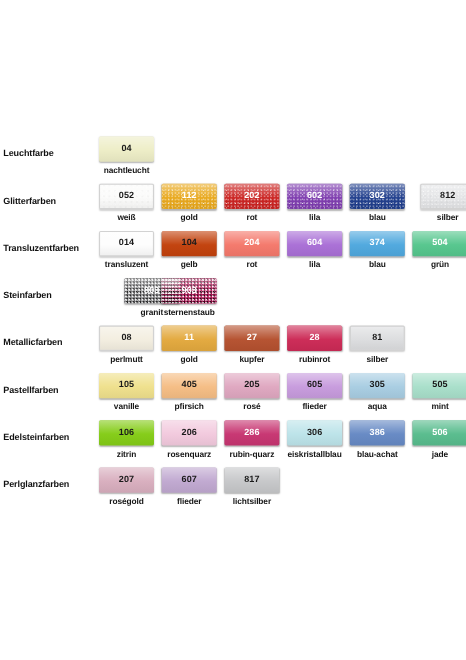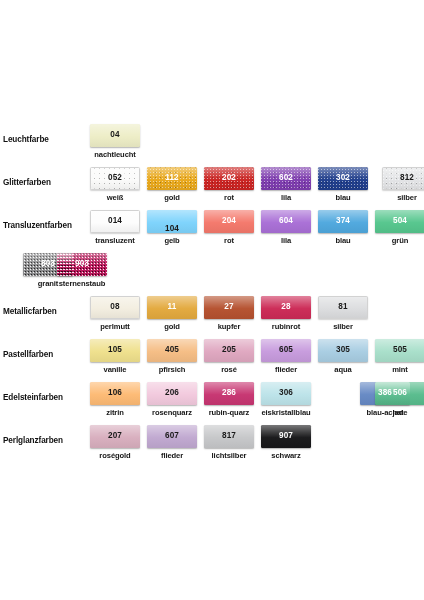--- a/index.html
+++ b/index.html
@@ -186,21 +186,21 @@
       <div class="row-label">Transluzentfarben</div>
       <div class="swatch-track">
         <div class="swatch-cell" style="left: 0px;">
           <div class="swatch-chip outline" style="background: rgb(253, 253, 253);">
             <span class="sheen"></span>
             <span class="swatch-code" style="color: rgb(26, 26, 26);">014</span>
           </div>
           <div class="swatch-name">transluzent</div>
         </div>
         <div class="swatch-cell" style="left: 57px;">
-          <div class="swatch-chip" style="background: #7dd3fc; align-items: flex-end;">
+          <div class="swatch-chip" style="background: #c2410c;">
             <span class="sheen"></span>
             <span class="swatch-code" style="color: rgb(26, 26, 26);">104</span>
           </div>
           <div class="swatch-name">gelb</div>
         </div>
         <div class="swatch-cell" style="left: 114px;">
           <div class="swatch-chip" style="background: rgb(244, 120, 107);">
             <span class="sheen"></span>
             <span class="swatch-code" style="color: rgb(255, 255, 255);">204</span>
           </div>
@@ -223,20 +223,21 @@
         <div class="swatch-cell" style="left: 285px;">
           <div class="swatch-chip" style="background: rgb(85, 198, 141);">
             <span class="sheen"></span>
             <span class="swatch-code" style="color: rgb(255, 255, 255);">504</span>
           </div>
           <div class="swatch-name">grün</div>
         </div>
       </div>
     </div>
     <div class="color-row">
+      <div class="row-label">Steinfarben</div>
       <div class="swatch-track">
         <div class="swatch-cell" style="left: 0px; padding-left: 23px;">
           <div class="swatch-chip" style="background: rgb(142, 142, 144);">
             <span class="stone"></span>
             <span class="sheen"></span>
             <span class="swatch-code" style="color: rgb(255, 255, 255);">803</span>
           </div>
           <div class="swatch-name">granit</div>
         </div>
         <div class="swatch-cell" style="left: 57px;">
@@ -333,21 +334,21 @@
             <span class="swatch-code" style="color: rgb(26, 26, 26);">505</span>
           </div>
           <div class="swatch-name">mint</div>
         </div>
       </div>
     </div>
     <div class="color-row">
       <div class="row-label">Edelsteinfarben</div>
       <div class="swatch-track">
         <div class="swatch-cell" style="left: 0px;">
-          <div class="swatch-chip" style="background: #fdba74;">
+          <div class="swatch-chip" style="background: #84cc16;">
             <span class="sheen"></span>
             <span class="swatch-code" style="color: rgb(26, 26, 26);">106</span>
           </div>
           <div class="swatch-name">zitrin</div>
         </div>
         <div class="swatch-cell" style="left: 57px;">
           <div class="swatch-chip" style="background: rgb(242, 201, 221);">
             <span class="sheen"></span>
             <span class="swatch-code" style="color: rgb(26, 26, 26);">206</span>
           </div>
@@ -360,21 +361,21 @@
           </div>
           <div class="swatch-name">rubin-quarz</div>
         </div>
         <div class="swatch-cell" style="left: 171px;">
           <div class="swatch-chip" style="background: rgb(188, 227, 233);">
             <span class="sheen"></span>
             <span class="swatch-code" style="color: rgb(26, 26, 26);">306</span>
           </div>
           <div class="swatch-name">eiskristallblau</div>
         </div>
-        <div class="swatch-cell" style="left: 228px; margin-left: 42px;">
+        <div class="swatch-cell" style="left: 228px;">
           <div class="swatch-chip" style="background: rgb(102, 137, 196);">
             <span class="sheen"></span>
             <span class="swatch-code" style="color: rgb(255, 255, 255);">386</span>
           </div>
           <div class="swatch-name">blau-achat</div>
         </div>
         <div class="swatch-cell" style="left: 285px;">
           <div class="swatch-chip" style="background: rgb(88, 188, 141);">
             <span class="sheen"></span>
             <span class="swatch-code" style="color: rgb(255, 255, 255);">506</span>
@@ -399,23 +400,16 @@
             <span class="swatch-code" style="color: rgb(26, 26, 26);">607</span>
           </div>
           <div class="swatch-name">flieder</div>
         </div>
         <div class="swatch-cell" style="left: 114px;">
           <div class="swatch-chip" style="background: rgb(198, 199, 201);">
             <span class="sheen"></span>
             <span class="swatch-code" style="color: rgb(26, 26, 26);">817</span>
           </div>
           <div class="swatch-name">lichtsilber</div>
-        </div>
-        <div class="swatch-cell" style="left: 171px;">
-          <div class="swatch-chip" style="background: rgb(23, 23, 25);">
-            <span class="sheen"></span>
-            <span class="swatch-code" style="color: rgb(255, 255, 255);">907</span>
-          </div>
-          <div class="swatch-name">schwarz</div>
         </div>
       </div>
     </div>
   </div>
 
 </body></html>

